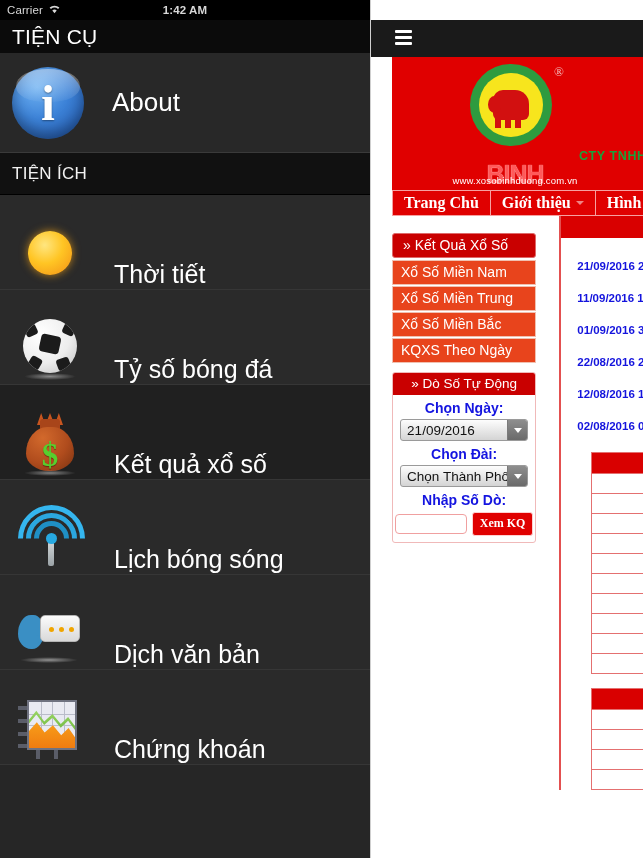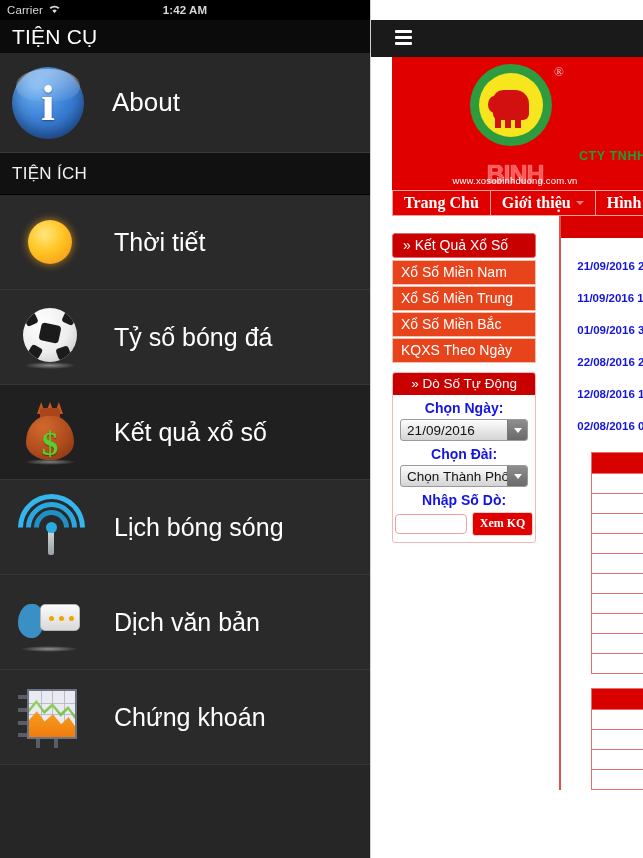--- a/index.html
+++ b/index.html
@@ -58,21 +58,21 @@
   }
   .about-label { color: #fff; font-size: 26px; margin-left: 28px; }
 
   .section-header {
     height: 42px; background: #111; display: flex; align-items: center;
     border-bottom: 1px solid #000;
   }
   .section-header span { color: #f2f2f2; font-size: 17px; margin-left: 12px; letter-spacing: .3px; }
 
   .menu-item {
-    height: 95px; display: flex; align-items: center;
+    height: 95px; display: flex; align-items: flex-end;
     background: #2a2a2a; border-bottom: 1px solid #363636;
   }
   .menu-item.alt { background: #202020; }
   .menu-icon { width: 72px; height: 72px; margin-left: 14px; flex: none; position: relative; }
   .menu-label { color: #fff; font-size: 25px; margin-left: 28px; white-space: nowrap; }
 
   
   .ic-sun .core {
     position: absolute; left: 14px; top: 14px; width: 44px; height: 44px; border-radius: 50%;
     background: radial-gradient(circle at 38% 32%, #ffe680 0%, #ffc524 45%, #f28f15 100%);

